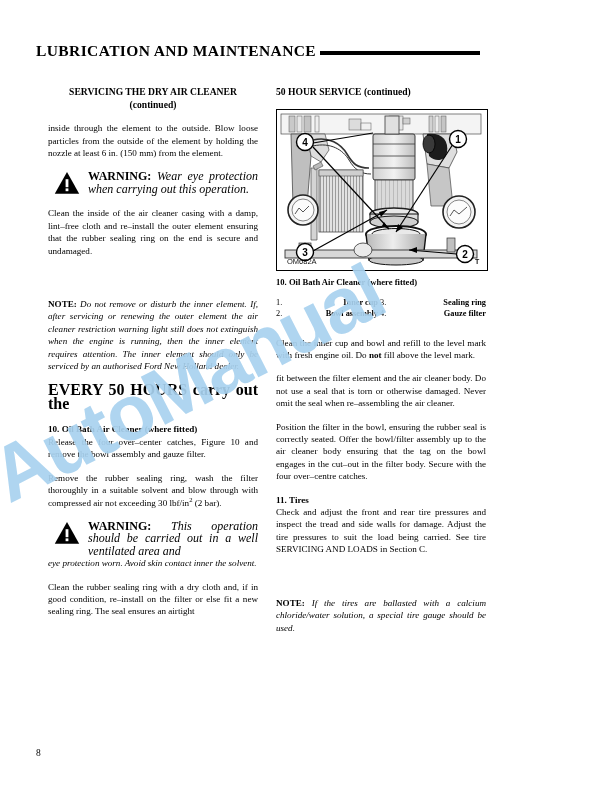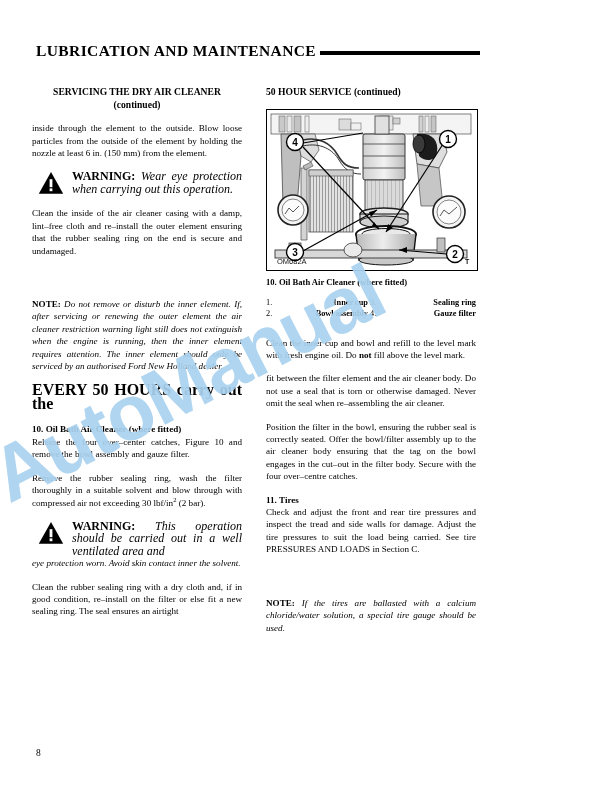--- a/index.html
+++ b/index.html
@@ -75,22 +75,22 @@
 
   
   .col {
     position: absolute;
     top: 86px;
     width: 210px;
     font-size: 9.1px;
     line-height: 12.4px;
     text-align: justify;
   }
-  #col-left  { left: 32px; }
-  #col-right { left: 266px; }
+  #col-left  { left: 48px; }
+  #col-right { left: 276px; }
 
   p { margin: 0 0 11px 0; }
 
   .h-sub {
     font-weight: 700;
     font-size: 9.6px;
     line-height: 12.6px;
     margin: 0 0 11px 0;
     text-align: center;
   }
@@ -392,21 +392,21 @@
       <span class="lbl">Gauze filter</span>
     </div>
 
     <p><span>Clean the inner cup and bowl and refill to the level mark with fresh engine oil. Do </span><b class="inline">not</b><span> fill above the level mark.</span></p>
 
     <p>fit between the filter element and the air cleaner body. Do not use a seal that is torn or otherwise damaged. Never omit the seal when re–assembling the air cleaner.</p>
 
     <p>Position the filter in the bowl, ensuring the rubber seal is correctly seated. Offer the bowl/filter assembly up to the air cleaner body ensuring that the tag on the bowl engages in the cut–out in the filter body. Secure with the four over–centre catches.</p>
 
     <p class="h-item">11. Tires</p>
-    <p><span>Check and adjust the front and rear tire pressures and inspect the tread and side walls for damage. Adjust the tire pressures to suit the load being carried. See tire </span><span>PRESSURES AND LOADS</span><span> in Section C.</span></p>
+    <p><span>Check and adjust the front and rear tire pressures and inspect the tread and side walls for damage. Adjust the tire pressures to suit the load being carried. See tire </span><span>SERVICING AND LOADS</span><span> in Section C.</span></p>
 
     <p class="note"><span class="note-lead">NOTE:</span><span> If the tires are ballasted with a calcium chloride/water solution, a special tire gauge should be used.</span></p>
   </div>
 
   <div id="pagenum">8</div>
 </div>
 
 <div id="watermark">
   <span class="wm-text">AutoManual</span>
 </div>

